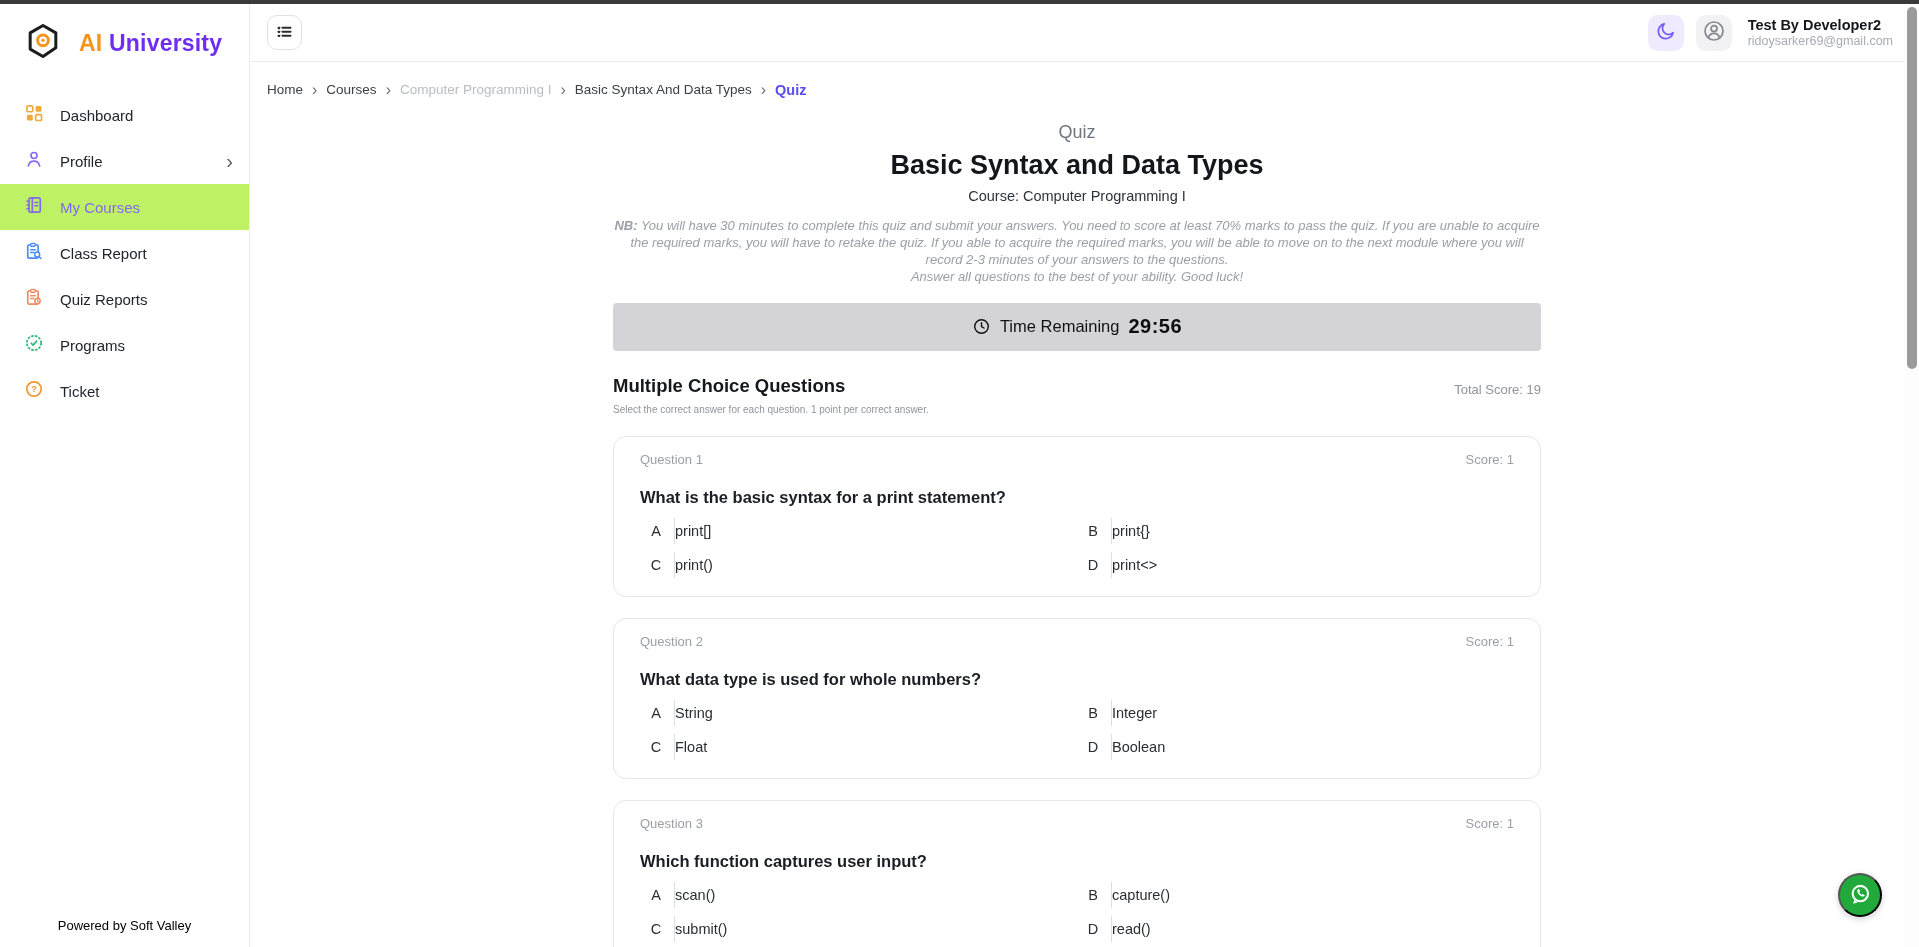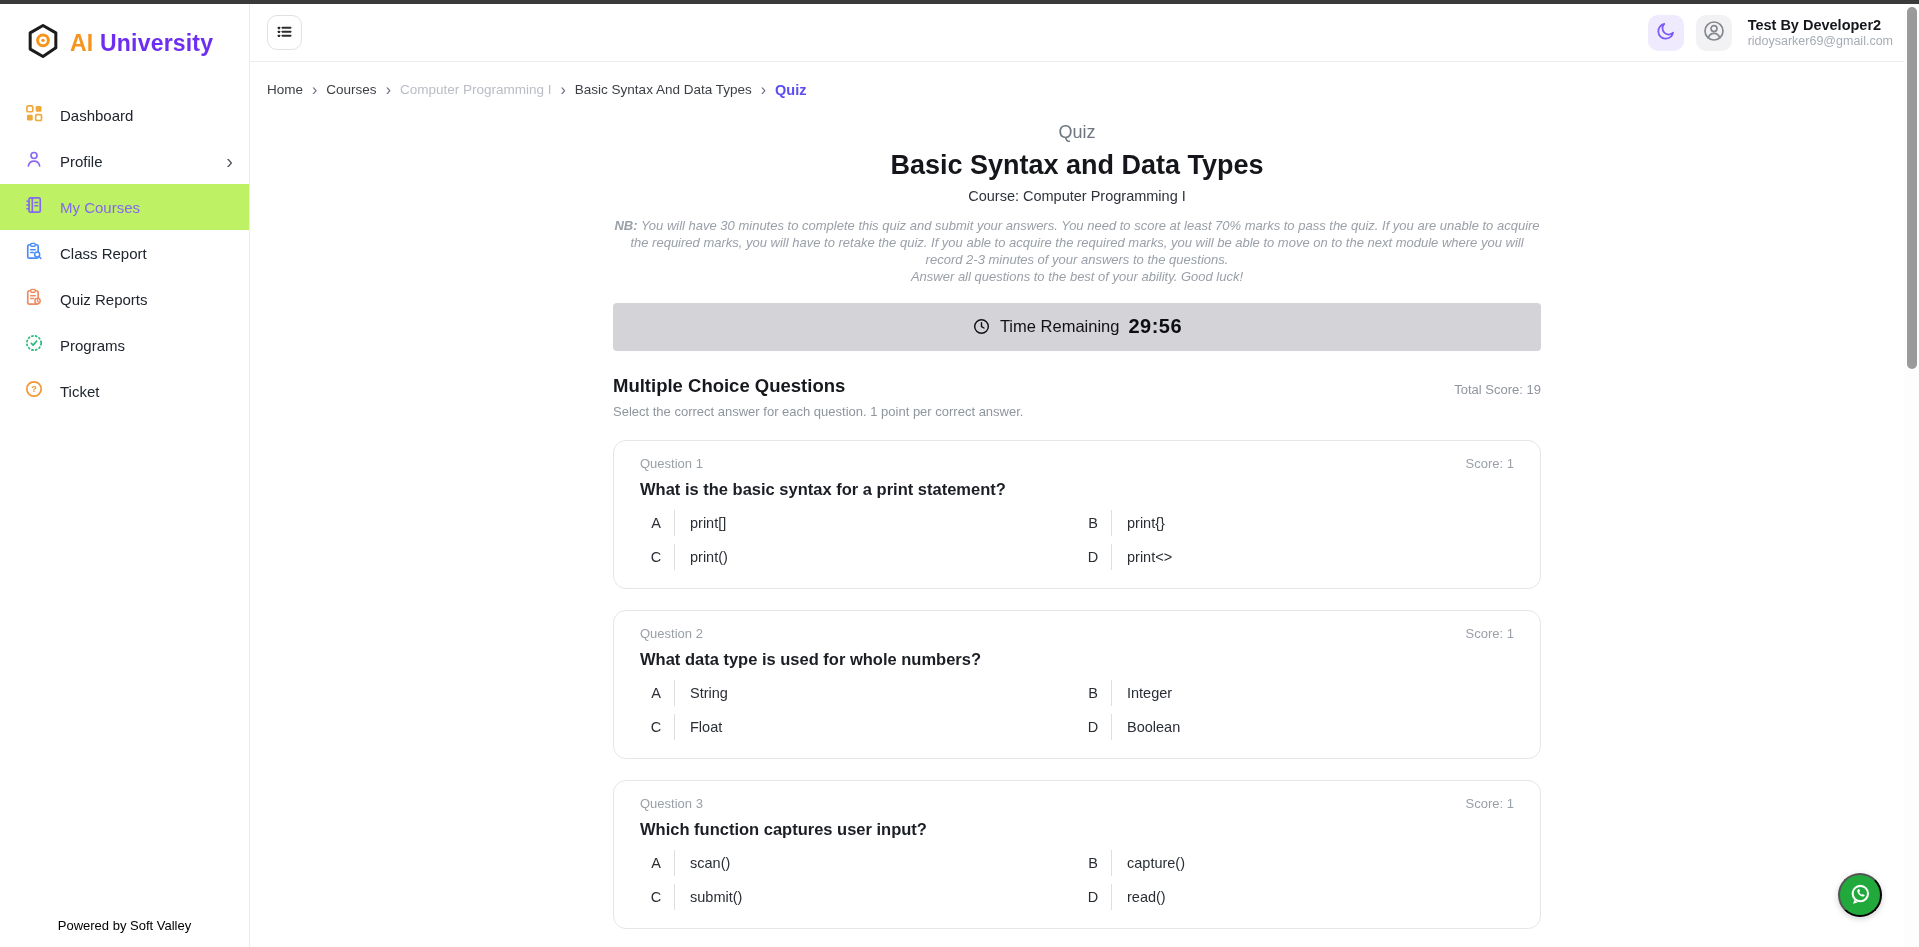--- a/index.html
+++ b/index.html
@@ -3,21 +3,21 @@
 <meta charset="utf-8">
 <style>
   * { margin:0; padding:0; box-sizing:border-box; }
   html,body { width:1919px; height:947px; overflow:hidden; background:#fff;
     font-family:"Liberation Sans", sans-serif; }
   .top-strip { position:absolute; left:0; top:0; width:1919px; height:4px; background:#3a3a3a; z-index:60; }
 
   
   .sidebar { position:absolute; left:0; top:4px; width:250px; height:943px; background:#fff;
     border-right:1px solid #ececec; z-index:40; }
-  .logo-row { display:flex; align-items:center; gap:8px; padding:18px 0 14px 24px; }
+  .logo-row { display:flex; align-items:center; gap:17px; padding:18px 0 14px 24px; }
   .logo-text { font-size:23px; font-weight:700; letter-spacing:.2px; }
   .logo-ai { color:#f7941d; }
   .logo-univ { color:#6d2ef1; }
   .nav { margin-top:14px; }
   .nav-item { position:relative; display:flex; align-items:center; gap:16px; height:46px;
     padding-left:24px; cursor:pointer; }
   .nav-item .nav-label { font-size:15px; color:#20252e; font-weight:500; }
   .nav-item.active { background:#bef264; }
   .nav-item.active .nav-label { color:#8468ee; }
   .nav-chevron { position:absolute; right:16px; color:#555a63; font-size:20px; line-height:1; font-weight:400; }
@@ -59,31 +59,31 @@
   .nb b { font-weight:700; }
 
   .time-bar { margin-top:17px; height:48px; background:#d4d4d8; border-radius:4px;
     display:flex; align-items:center; justify-content:center; gap:9px; }
   .time-label { font-size:16.5px; color:#101216; }
   .time-value { font-size:20px; font-weight:800; color:#0c0e12; letter-spacing:.5px; }
 
   .section-row { margin-top:24px; display:flex; align-items:flex-end; justify-content:space-between; }
   .section-title { font-size:18.5px; font-weight:700; color:#16181d; }
   .section-score { font-size:13px; color:#8f959e; }
-  .section-sub { margin-top:7px; font-size:13px; color:#8f959e; }
+  .section-sub { margin-top:7px; font-size:10px; color:#8f959e; }
 
   .card { margin-top:21px; border:1px solid #e5e6e9; border-radius:13px; padding:15px 26px 17px 26px;
     background:#fff; }
   .card-top { display:flex; justify-content:space-between; }
   .q-label, .q-score { font-size:13px; color:#9aa0a8; }
-  .q-text { margin-top:9px; font-size:16.5px; font-weight:700; color:#1b1e24; }
+  .q-text { margin-top:21px; font-size:16.5px; font-weight:700; color:#1b1e24; }
   .opts { margin-top:11px; display:grid; grid-template-columns:1fr 1fr; row-gap:7px; }
   .opt { display:flex; align-items:center; height:27px; cursor:pointer; }
   .opt-key { width:32px; text-align:center; font-size:14.5px; color:#2a2e35; }
-  .opt-text { border-left:1px solid #dddee1; padding-left:15px; margin-left:2px; font-size:14.5px;
+  .opt-text { border-left:1px solid #dddee1; padding-left:0; margin-left:2px; font-size:14.5px;
     color:#2a2e35; height:26px; display:flex; align-items:center; }
 
   
   .scrollbar { position:absolute; right:0; top:4px; width:15px; height:943px; background:#fdfdfd; z-index:70; }
   .scroll-thumb { position:absolute; right:2px; top:3px; width:10px; height:362px; background:#9a9a9a; border-radius:6px; }
   .whatsapp-btn { position:absolute; left:1838px; top:873px; width:44px; height:44px; border-radius:50%;
     background:#21a93c; display:flex; align-items:center; justify-content:center; z-index:80;
     cursor:pointer; box-shadow:0 2px 6px rgba(0,0,0,.18); }
 </style>
 </head>

